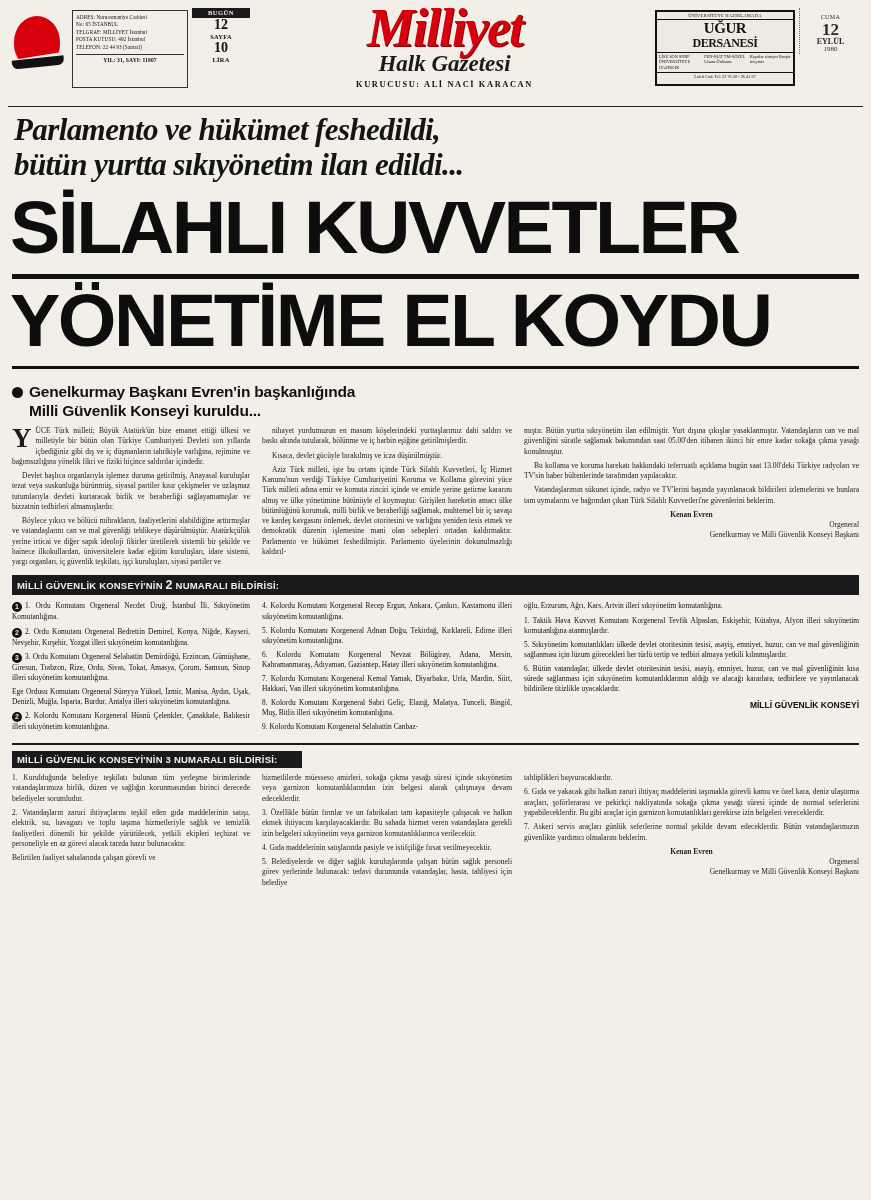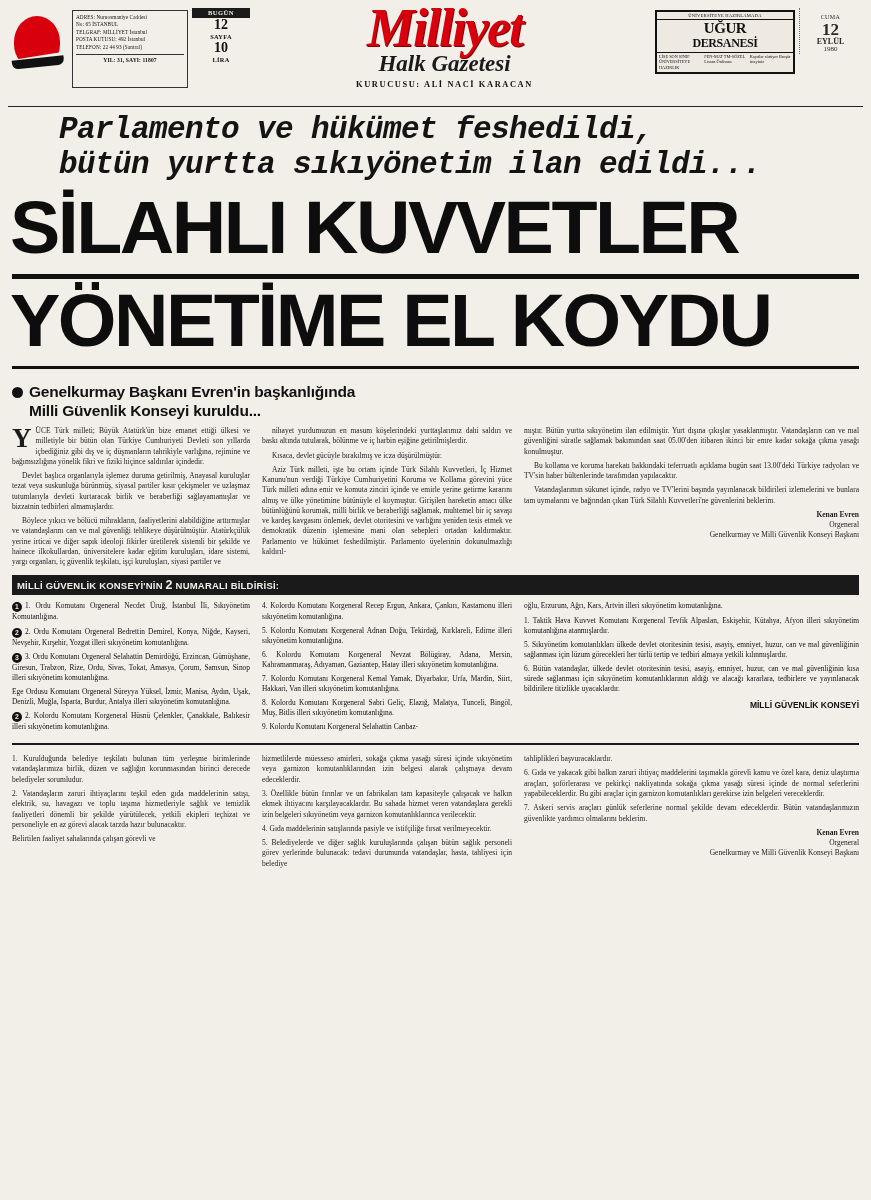--- a/index.html
+++ b/index.html
@@ -123,21 +123,21 @@
     font-size: 8.4px;
     font-weight: bold;
     letter-spacing: 1.6px;
     margin-top: 5px;
     color: #111;
   }
   .ad-box {
     flex: 0 0 140px;
     border: 2px solid #111;
     margin-top: 4px;
-    height: 64px;
+    height: 76px;
     text-align: center;
     overflow: hidden;
     background: #eeeae2;
     margin-left: 16px;
   }
   .ad-box .ad-top {
     font-size: 4.6px;
     letter-spacing: .2px;
     border-bottom: 1px solid #111;
     padding: 1px 0;
@@ -177,28 +177,27 @@
   .date-stamp .ds-yr { font-size: 7px; }
 
   .rule-thin { height: 1px; background: #222; margin: 2px 0 0 0; }
 
   
   .kicker {
     margin-top: 6px;
     padding: 0 6px;
   }
   .kicker .k-line {
-    font-family: Liberation Mono, monospace;
+    font-family: Liberation Serif, serif;
     font-style: italic;
     font-weight: bold;
     font-size: 31px;
     line-height: 1.12;
     color: #141414;
     letter-spacing: -.6px;
-    margin-left: 45px;
   }
   .hl-wrap { padding: 0 2px; margin-top: 10px; }
   .headline {
     font-family: "Liberation Sans", sans-serif;
     font-weight: bold;
     font-size: 74px;
     line-height: .98;
     letter-spacing: -2.5px;
     color: #0d0d0d;
     text-align: left;
@@ -282,21 +281,21 @@
     line-height: 21px;
     padding: 2px 4px 0 0;
   }
   .sig {
     text-align: right;
     font-size: 7.5px;
     line-height: 1.35;
     margin-top: 4px;
     font-weight: bold;
   }
-  .sig .nm { font-weight: bold; }
+  .sig .nm { font-weight: bold; text-align: center; }
   .sig .role { font-weight: normal; }
 
   .numlist { font-family: "Liberation Serif", serif; font-size: 7.4px; line-height: 1.36; text-align: justify; }
   .numlist .item { margin-bottom: 4px; display: block; }
   .circ {
     display: inline-block;
     width: 10px; height: 10px;
     border-radius: 50%;
     background: #111;
     color: #f2efe8;
@@ -470,20 +469,23 @@
       <span class="item">1. Taktik Hava Kuvvet Komutanı Korgeneral Tevfik Alpaslan, Eskişehir, Kütahya, Afyon illeri sıkıyönetim komutanlığına atanmışlardır.</span>
       <span class="item">5. Sıkıyönetim komutanlıkları ülkede devlet otoritesinin tesisi, asayiş, emniyet, huzur, can ve mal güvenliğinin sağlanması için lüzum görecekleri her türlü tertip ve tedbiri almaya yetkili kılınmışlardır.</span>
       <span class="item">6. Bütün vatandaşlar, ülkede devlet otoritesinin tesisi, asayiş, emniyet, huzur, can ve mal güvenliğinin kısa sürede sağlanması için sıkıyönetim komutanlıklarının aldığı ve alacağı kararlara, tedbirlere ve yayınlanacak bildirilere titizlikle uyacaklardır.</span>
       <div class="council-sign">MİLLİ GÜVENLİK KONSEYİ</div>
     </div>
   </div>
 
   <div class="mid-sep"></div>
 
   <div style="padding:0 4px; margin-top:4px; display:flex;">
+    <div style="flex:0 0 290px;">
+      <div class="sec-bar">MİLLİ GÜVENLİK KONSEYİ'NİN 3 NUMARALI BİLDİRİSİ:</div>
+    </div>
     <div style="flex:1 1 auto;"></div>
   </div>
 
   <div class="bottom-cols">
     <div class="col w1 body-txt">
       <p class="noind">1. Kurulduğunda belediye teşkilatı bulunan tüm yerleşme birimlerinde vatandaşlarımıza birlik, düzen ve sağlığın korunmasından birinci derecede belediyeler sorumludur.</p>
       <p class="noind">2. Vatandaşların zaruri ihtiyaçlarını teşkil eden gıda maddelerinin satışı, elektrik, su, havagazı ve toplu taşıma hizmetleriyle sağlık ve temizlik faaliyetleri dönemli bir şekilde yürütülecek, yetkili ekipleri teçhizat ve personeliyle en az görevi alacak tarzda hazır bulunacaktır.</p>
       <p class="noind">Belirtilen faaliyet sahalarında çalışan görevli ve</p>
     </div>
     <div class="col w2 body-txt">

